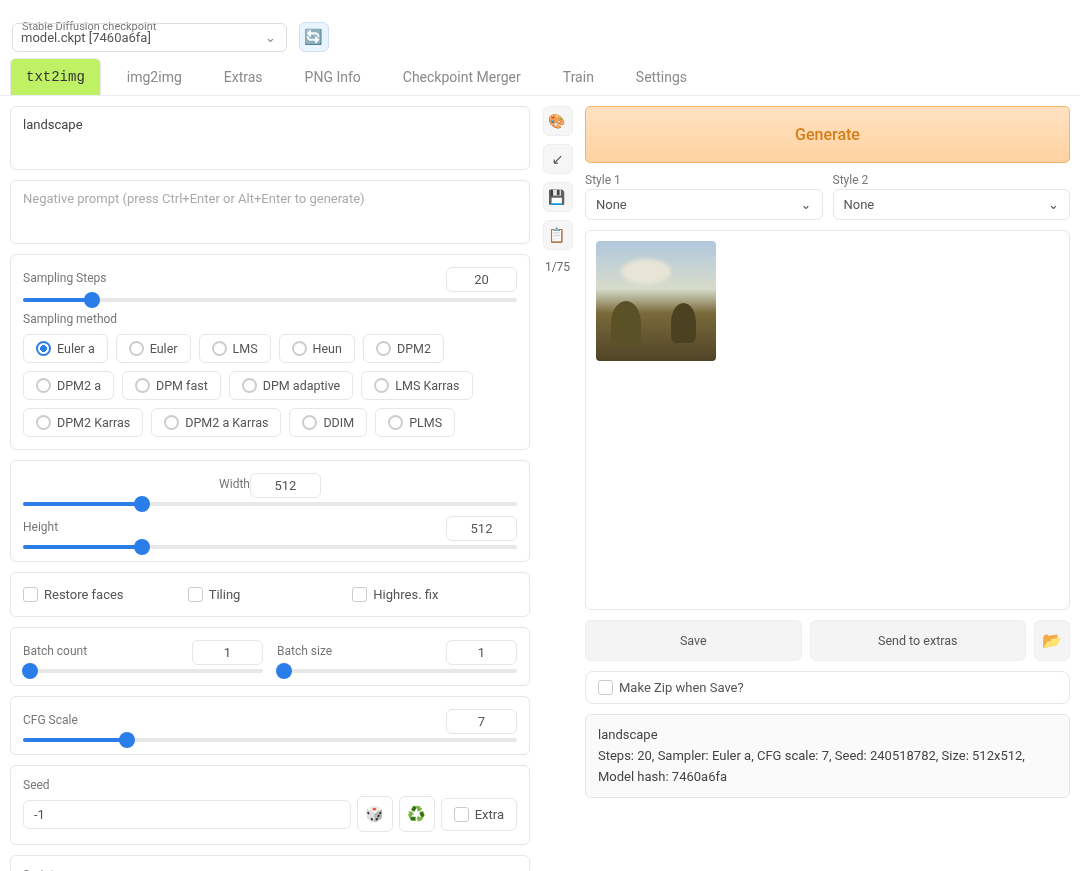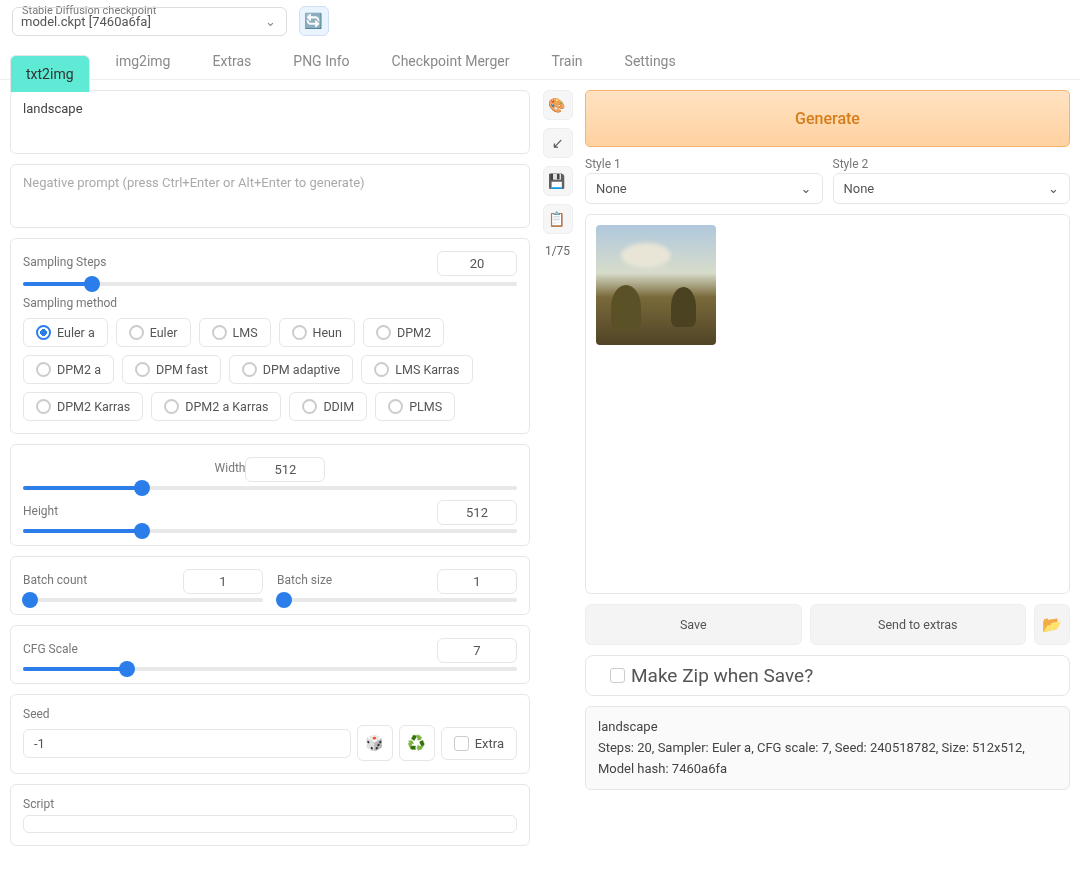--- a/index.html
+++ b/index.html
@@ -1,39 +1,39 @@
 <!DOCTYPE html>
 <html><head>
 <meta charset="utf-8">
 <style>
 * { box-sizing: border-box; margin: 0; padding: 0; font-family: -apple-system, BlinkMacSystemFont, "Segoe UI", Roboto, sans-serif; }
 body { background: #fff; font-size: 13px; color: #444; width: 1080px; height: 871px; overflow: hidden; }
 
-.top-row { display: flex; align-items: center; gap: 12px; padding: 6px 12px; }
+.top-row { display: flex; align-items: center; gap: 12px; padding: 6px 12px; margin-top: 16px; }
 .ckpt-box { position: relative; }
 .ckpt-label { font-size: 11px; color: #777; position: absolute; top: -3px; left: 6px; background: #fff; padding: 0 4px; }
 .ckpt-select { border: 1px solid #ddd; border-radius: 6px; padding: 6px 28px 6px 8px; width: 275px; font-size: 13px; color: #555; position: relative; cursor: pointer; }
 .chev { position: absolute; right: 10px; top: 50%; transform: translateY(-50%); color: #888; }
 .refresh-btn { width: 30px; height: 30px; border: 1px solid #cfe0f5; border-radius: 6px; background: #eaf4ff; display: flex; align-items: center; justify-content: center; cursor: pointer; color: #2b7de9; font-size: 15px; }
 
 .tabs { display: flex; gap: 10px; padding: 0 10px; border-bottom: 1px solid #eee; }
 .tab { padding: 10px 15px; color: #8a8a8a; cursor: pointer; font-size: 14px; border: 1px solid transparent; border-bottom: none; border-radius: 6px 6px 0 0; }
-.tab.active { color: #333; border-color: #e6e6e6; background: #5eead4; position: relative; top: 13px; }
+.tab.active { color: #333; border-color: #e6e6e6; background: #bef264; position: relative; top: 0; font-family: Liberation Mono, monospace; }
 
 .content { display: flex; padding: 10px; gap: 10px; }
 .left { flex: 0 0 520px; display: flex; flex-direction: column; gap: 10px; }
 .right-col { flex: 0 0 35px; display: flex; flex-direction: column; gap: 8px; align-items: center; }
 .right { flex: 1; display: flex; flex-direction: column; gap: 10px; min-width: 0; }
 
 .prompt { border: 1px solid #e6e6e6; border-radius: 6px; padding: 10px 12px; min-height: 64px; font-size: 13px; color: #444; }
 .prompt.neg { color: #aaa; }
 
 .panel { border: 1px solid #e6e6e6; border-radius: 6px; padding: 12px; position: relative; }
 .panel-label { font-size: 12px; color: #777; display: block; margin-bottom: 4px; }
-.val-box { border: 1px solid #e6e6e6; border-radius: 6px; width: 80px; text-align: center; padding: 4px 0; font-size: 13px; color: #555; }
+.val-box { border: 1px solid #e6e6e6; border-radius: 6px; width: 71px; text-align: center; padding: 4px 0; font-size: 13px; color: #555; }
 .slider { flex: 1; height: 4px; background: #e8e8e8; position: relative; border-radius: 2px; }
 .slider .fill { position: absolute; left: 0; top: 0; height: 100%; background: #2b7de9; border-radius: 2px; }
 .slider .thumb { position: absolute; top: 50%; transform: translate(-50%,-50%); width: 16px; height: 16px; background: #2b7de9; border-radius: 50%; }
 
 .radios { display: flex; flex-wrap: wrap; gap: 8px; margin-top: 8px; }
 .radio { border: 1px solid #e6e6e6; border-radius: 6px; padding: 6px 12px; display: flex; align-items: center; gap: 6px; cursor: pointer; font-size: 12.5px; color: #555; }
 .radio .circ { width: 15px; height: 15px; border: 2px solid #ccc; border-radius: 50%; display: inline-block; }
 .radio.sel .circ { border-color: #2b7de9; background: radial-gradient(circle, #2b7de9 45%, #fff 46%); }
 
 .checks { display: flex; }
@@ -62,21 +62,21 @@
 .preview { border: 1px solid #e6e6e6; border-radius: 6px; padding: 10px; min-height: 380px; }
 .image { width: 120px; height: 120px; border-radius: 4px; background: linear-gradient(#b0c8dd 0%, #d7dccb 40%, #7a6a3a 60%, #4f4427 100%); position: relative; overflow: hidden; }
 .cloud { position: absolute; width: 50px; height: 25px; background: #e8e5d6; border-radius: 50%; filter: blur(2px); top: 18px; left: 25px; }
 .tree1 { position: absolute; width: 30px; height: 45px; background: #5a5126; border-radius: 50% 50% 20% 20%; bottom: 15px; left: 15px; }
 .tree2 { position: absolute; width: 25px; height: 40px; background: #4a4220; border-radius: 50% 50% 20% 20%; bottom: 18px; right: 20px; }
 
 .out-btns { display: flex; gap: 8px; }
 .out-btn { flex: 1; background: #f4f4f4; border: 1px solid #eee; border-radius: 6px; padding: 10px 4px; text-align: center; cursor: pointer; font-size: 12.5px; color: #555; display: flex; align-items: center; justify-content: center; }
 .out-btn.small { flex: 0 0 36px; font-size: 16px; }
 
-.zip-chk { border: 1px solid #e6e6e6; border-radius: 8px; padding: 8px 24px; display: flex; align-items: center; gap: 6px; font-size: 19px; color: #555; }
+.zip-chk { border: 1px solid #e6e6e6; border-radius: 8px; padding: 8px 12px; display: flex; align-items: center; gap: 6px; font-size: 13px; color: #555; }
 
 .info { border: 1px solid #e6e6e6; border-radius: 6px; padding: 10px 12px; font-size: 13px; color: #444; line-height: 1.6; background: #fafafa; }
 .info .sub { font-size: 11.5px; color: #888; margin-top: 4px; }
 </style>
 </head>
 <body>
 
 <div class="top-row">
   <div class="ckpt-box">
     <span class="ckpt-label">Stable Diffusion checkpoint</span>
@@ -181,20 +181,34 @@
       <div style="display:flex;justify-content:space-between;align-items:center;margin-top:10px">
         <span class="panel-label">Height</span>
         <div class="val-box">512</div>
       </div>
       <div class="slider" style="margin-top:4px">
           <div class="fill" style="width:24%"></div>
           <div class="thumb" style="left:24%"></div>
         </div>
     </div>
 
+    <div class="panel checks">
+      <div class="check">
+          <span class="box"></span>
+          <span>Restore faces</span>
+        </div>
+      <div class="check">
+          <span class="box"></span>
+          <span>Tiling</span>
+        </div>
+      <div class="check">
+          <span class="box"></span>
+          <span>Highres. fix</span>
+        </div>
+    </div>
 
     <div class="panel two-col">
       <div>
         <div style="display:flex;justify-content:space-between;align-items:center">
           <span class="panel-label">Batch count</span>
           <div class="val-box">1</div>
         </div>
         <div class="slider" style="margin-top:4px">
             <div class="thumb" style="left:3%"></div>
           </div>

